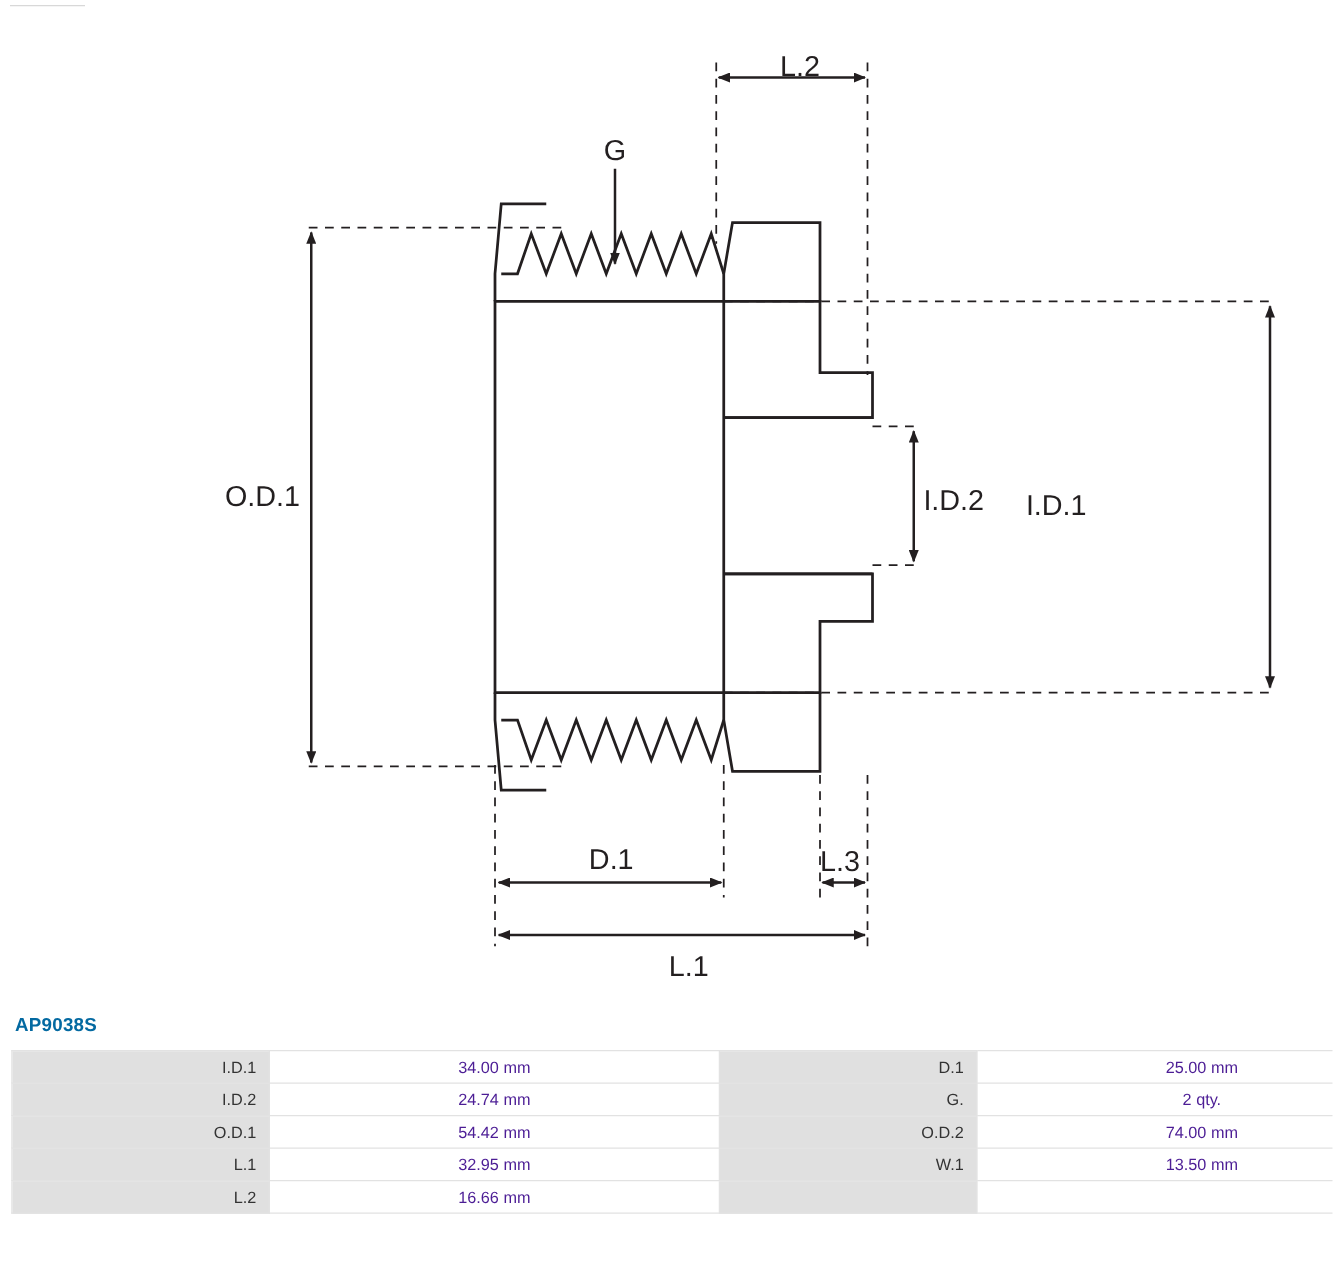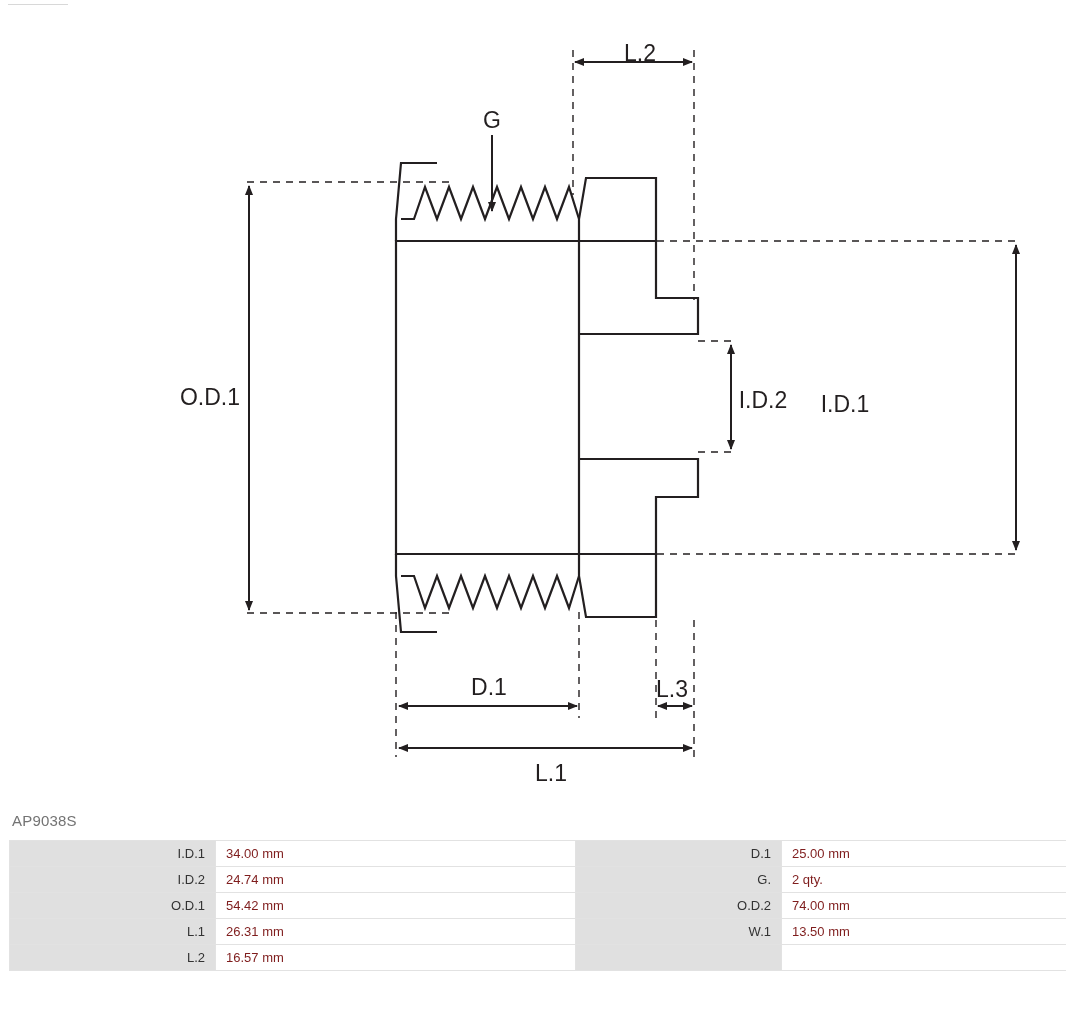--- a/index.html
+++ b/index.html
@@ -29,22 +29,23 @@
     left: 0;
     width: 1066px;
     height: 800px;
   }
   svg { display: block; }
   .part-number {
     position: absolute;
     top: 812px;
     left: 12px;
     font-size: 15px;
-    color: #737373;
+    color: #0369a1;
     letter-spacing: 0.2px;
+    font-weight: bold;
   }
   table.specs {
     position: absolute;
     top: 840px;
     left: 9px;
     width: 1048px;
     border-collapse: collapse;
     table-layout: fixed;
     font-size: 13px;
   }
@@ -56,22 +57,22 @@
   }
   td.label {
     width: 185px;
     background: #e0e0e0;
     text-align: right;
     color: #333333;
   }
   td.value {
     width: 339px;
     background: #ffffff;
-    text-align: left;
-    color: #7f1d1d;
+    text-align: center;
+    color: #4c1d95;
   }
   td.blank-label { background: #e0e0e0; }
   td.blank-value { background: #ffffff; }
 </style>
 </head>
 <body>
 
 <div class="top-rule"></div>
 
 <div id="diagram-wrap">
@@ -161,24 +162,24 @@
       <td class="value">2 qty.</td>
     </tr>
     <tr>
       <td class="label">O.D.1</td>
       <td class="value">54.42 mm</td>
       <td class="label">O.D.2</td>
       <td class="value">74.00 mm</td>
     </tr>
     <tr>
       <td class="label">L.1</td>
-      <td class="value">26.31 mm</td>
+      <td class="value">32.95 mm</td>
       <td class="label">W.1</td>
       <td class="value">13.50 mm</td>
     </tr>
     <tr>
       <td class="label">L.2</td>
-      <td class="value">16.57 mm</td>
+      <td class="value">16.66 mm</td>
       <td class="blank-label"></td>
       <td class="blank-value"></td>
     </tr>
   </tbody>
 </table>
 
 </body></html>

